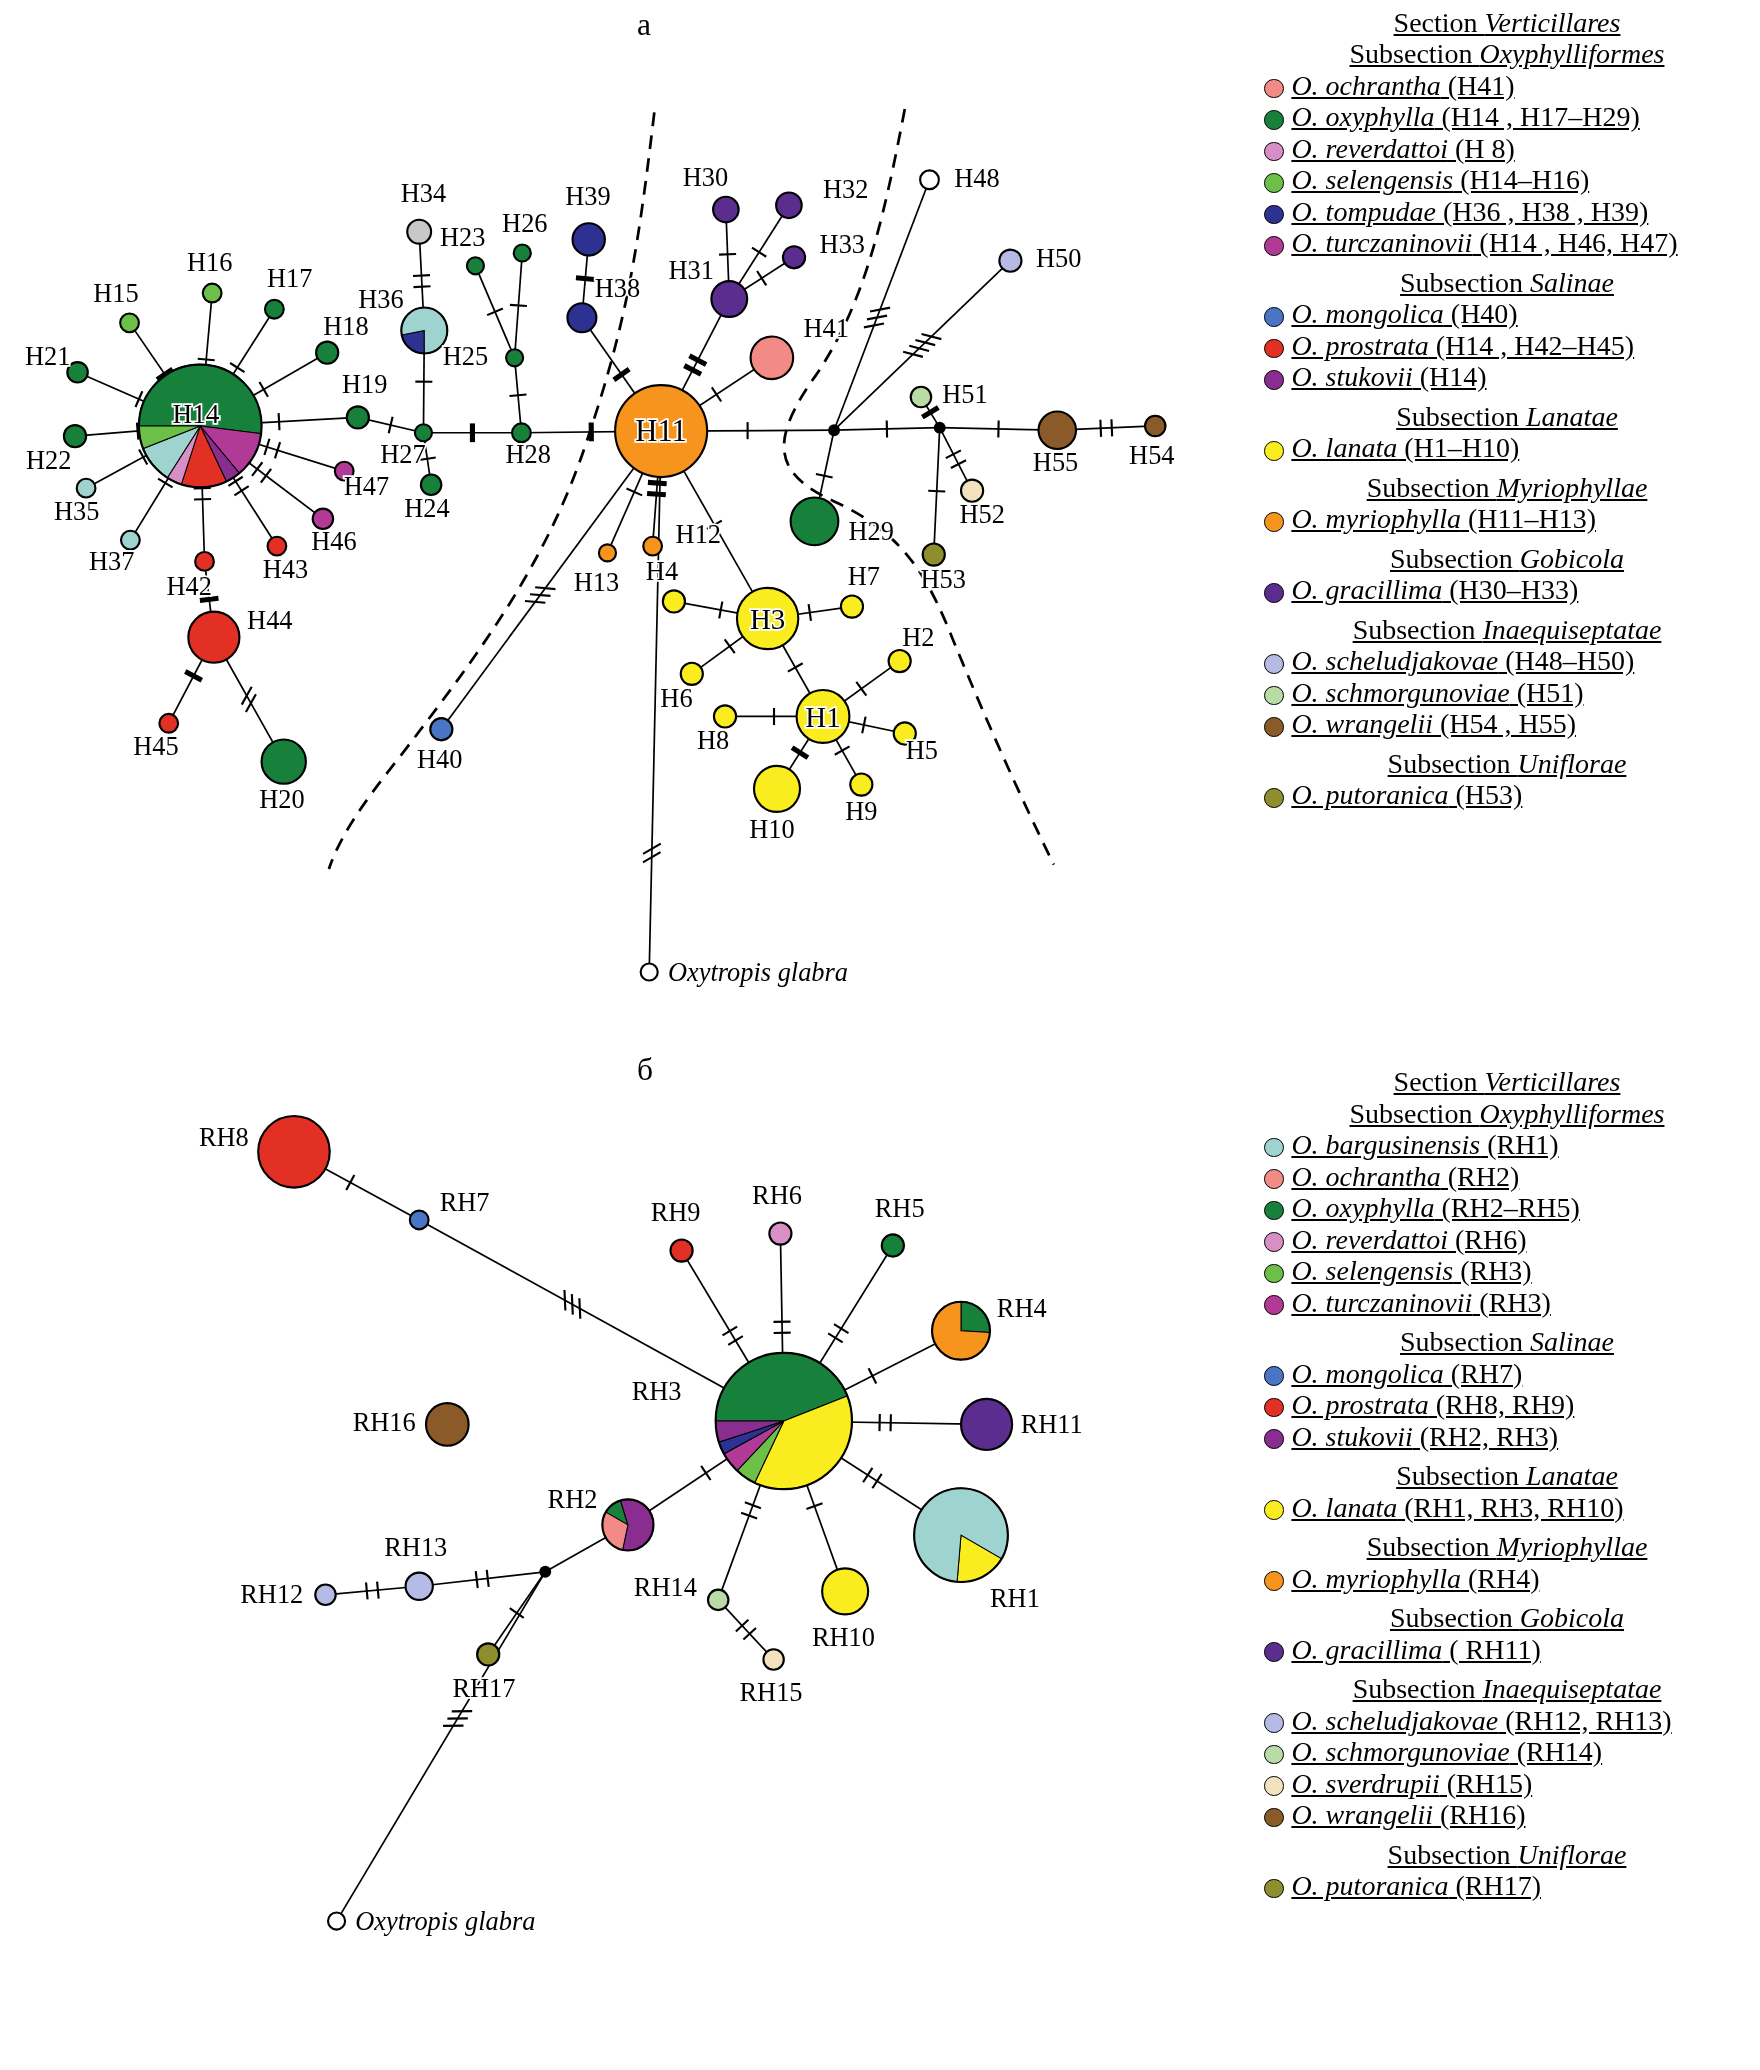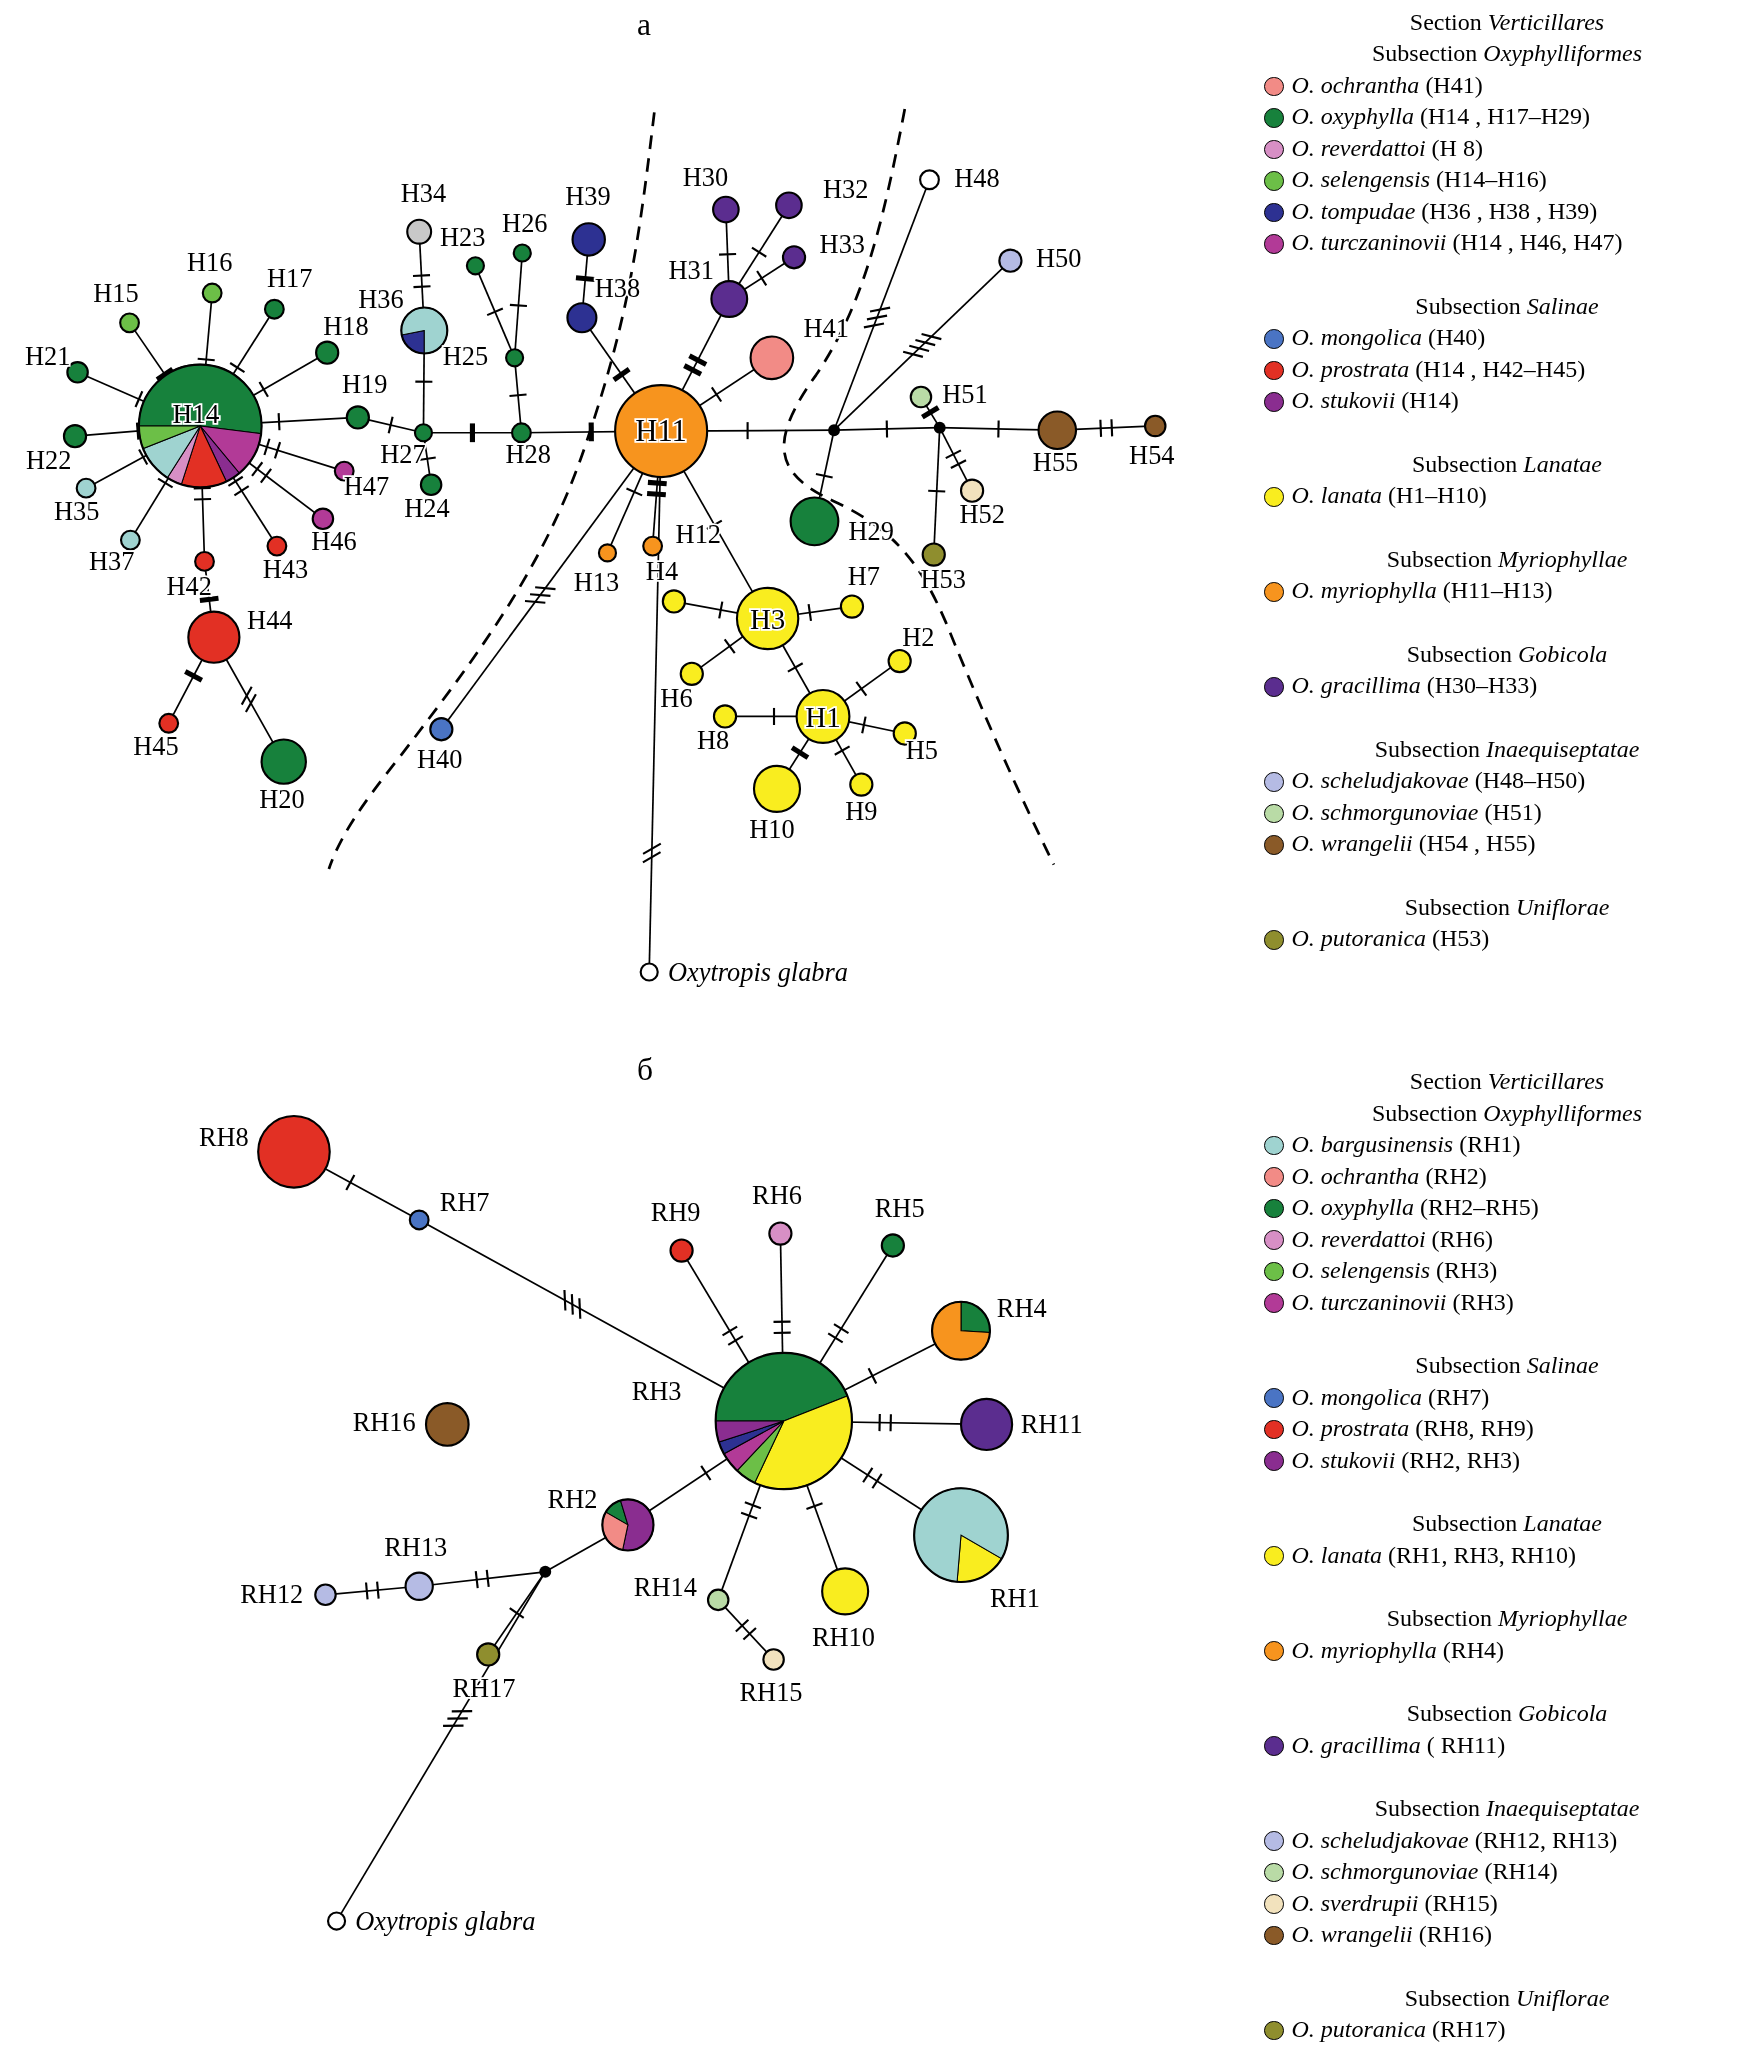--- a/index.html
+++ b/index.html
@@ -2,25 +2,25 @@
 <html style="font-size:13.6px"><head>
 <meta charset="utf-8">
 <style>
   html,body{margin:0;padding:0;background:#fff;}
   body{width:1761px;height:2071px;position:relative;font-family:"Liberation Serif",serif;color:#000;}
   #net{position:absolute;left:0;top:0;}
   svg text{font-family:"Liberation Serif",serif;paint-order:stroke;stroke:#fff;stroke-width:4px;}
   .panel-label{position:absolute;font-size:31.5px;}
   #panel-a-label{left:637px;top:6.8px;}
   #panel-b-label{left:637px;top:1052px;}
-  .legend{position:absolute;width:496px;font-size:24px;line-height:31.5px;}
+  .legend{position:absolute;width:496px;font-size:28px;line-height:31.5px;text-decoration:underline;}
   #legend-a{left:1259px;top:6.8px;}
   #legend-b{left:1259px;top:1066px;}
   .l-section{text-align:center;}
-  .l-subsection{text-align:center;margin-top:32px;}
+  .l-subsection{text-align:center;margin-top:8px;}
   .l-subsection.first{margin-top:0;}
   .l-item{padding-left:5.1px;white-space:nowrap;}
   .dot{display:inline-block;width:19.6px;height:19.6px;border-radius:50%;border:1.7px solid #000;margin-right:7.7px;vertical-align:-3.4px;box-sizing:border-box;}
 </style>
 </head>
 <body>
 
 <svg id="net" width="1761" height="2071" viewBox="0 0 2067 2431">
     <g>
       <path d="M 768 132 C 748 300 735 380 688 520 C 640 665 560 770 468 890 C 420 950 398 985 386 1020" fill="none" stroke="#000" stroke-width="3.2" stroke-dasharray="16 11"></path>

